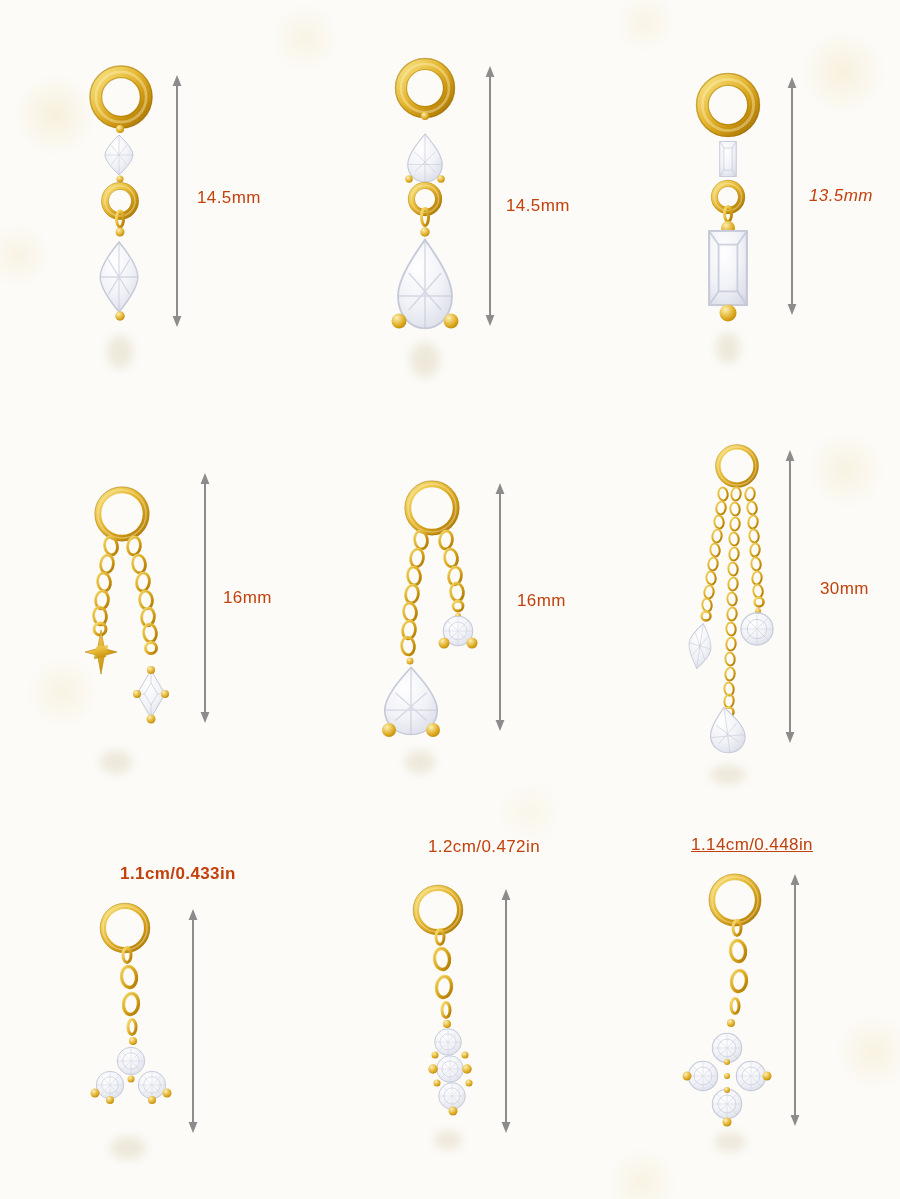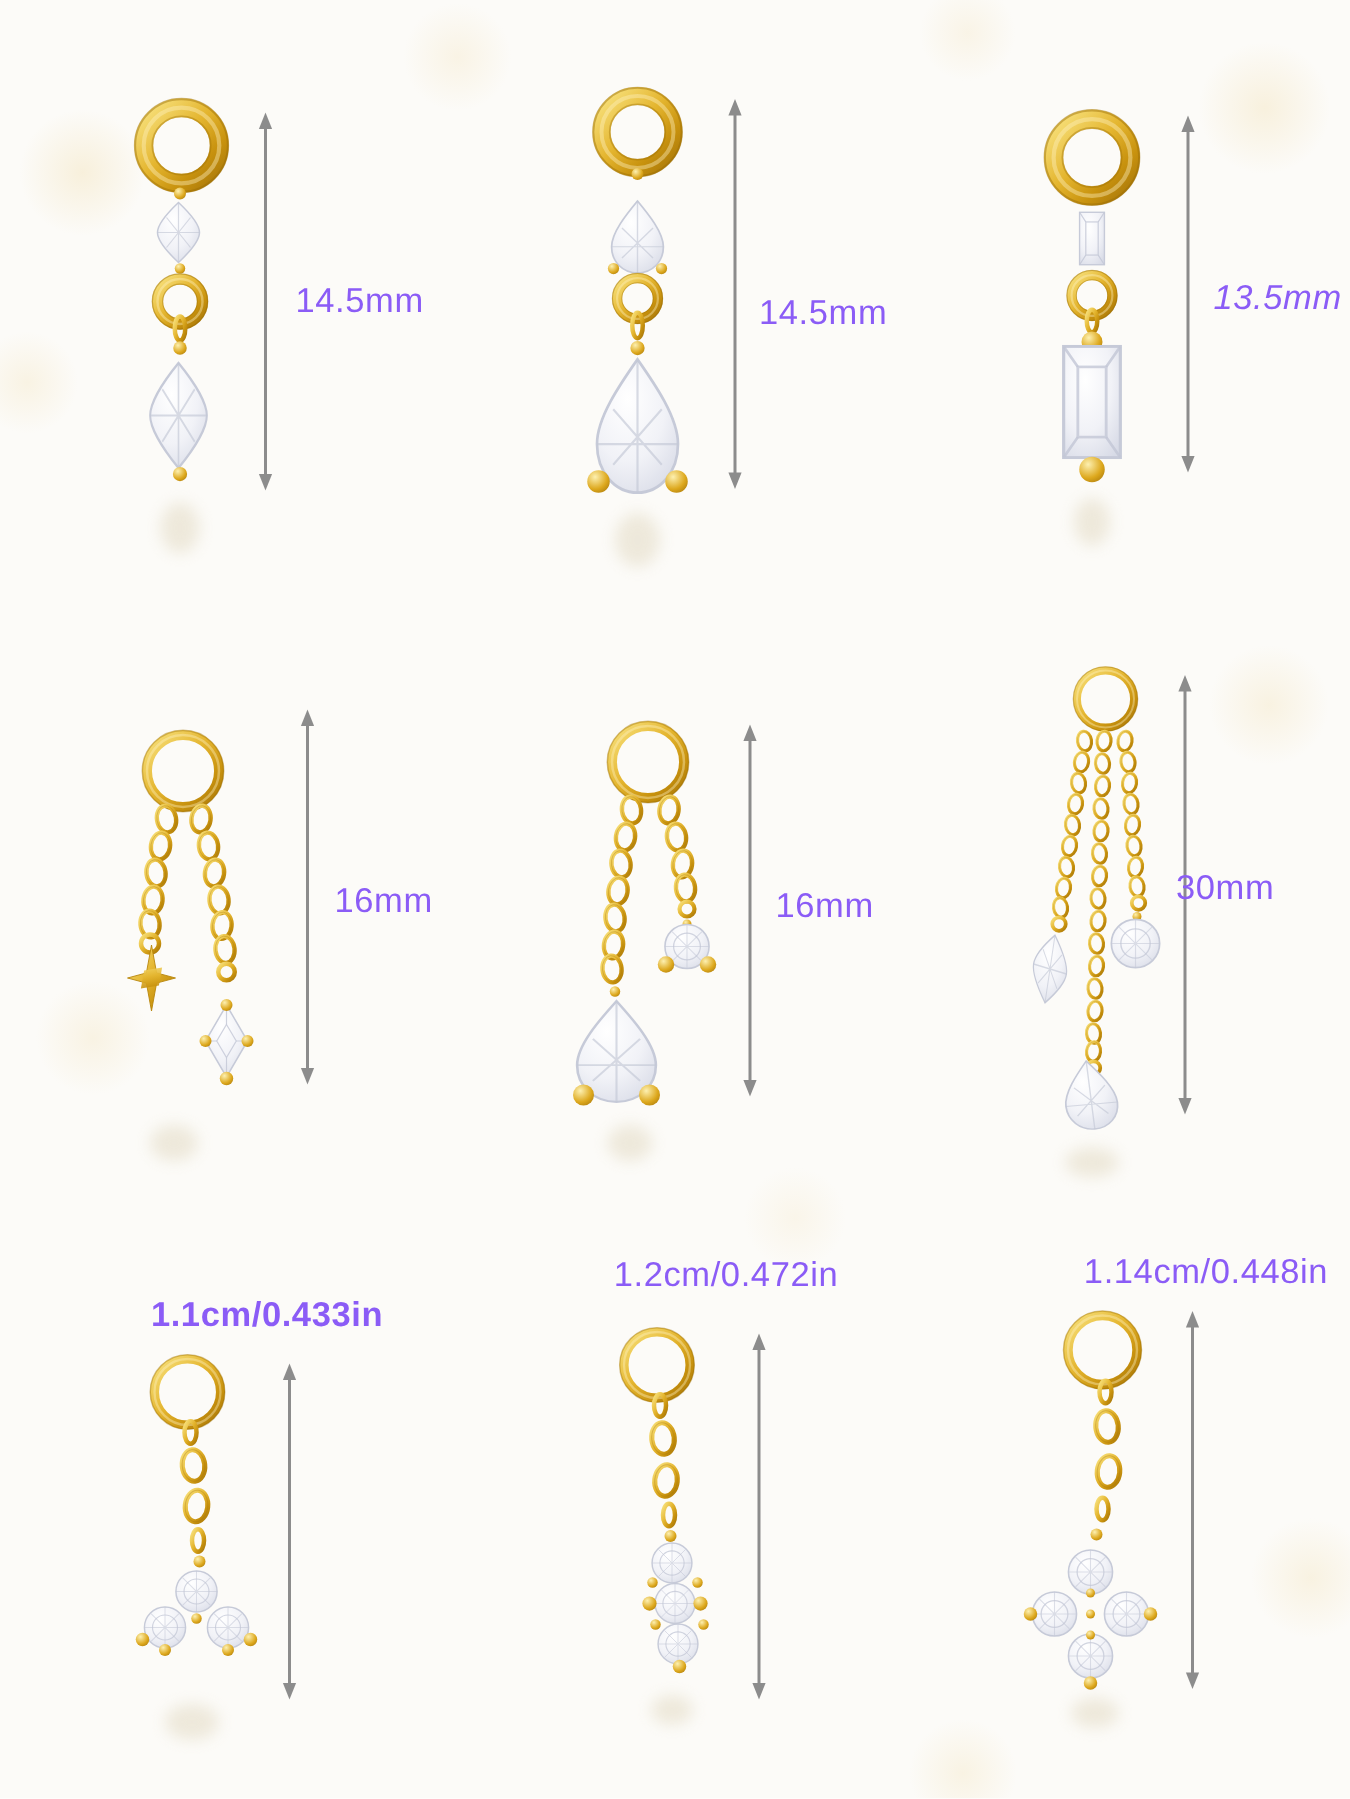--- a/index.html
+++ b/index.html
@@ -18,22 +18,22 @@
       radial-gradient(circle at 843px 72px,  rgba(246,236,210,.7),  rgba(246,236,210,0) 44px),
       radial-gradient(circle at 846px 470px, rgba(246,236,210,.6),  rgba(246,236,210,0) 40px),
       radial-gradient(circle at 62px 692px,  rgba(246,236,210,.55), rgba(246,236,210,0) 38px),
       radial-gradient(circle at 530px 812px, rgba(247,238,216,.45), rgba(247,238,216,0) 34px),
       radial-gradient(circle at 874px 1052px,rgba(246,236,210,.6),  rgba(246,236,210,0) 40px),
       radial-gradient(circle at 642px 1182px,rgba(246,236,210,.55), rgba(246,236,210,0) 36px);
   }
   .art{position:absolute;left:0;top:0;}
   .dim-label{
     position:absolute;
-    color:#8b5cf6;
-    font-size:23px;
+    color:#c2410c;
+    font-size:17px;
     line-height:1;
     letter-spacing:.4px;
     white-space:nowrap;
   }
   .centered{transform:translateX(-50%);}
 </style>
 </head>
 <body>
 
 <div class="canvas">
@@ -368,17 +368,17 @@
         <path d="M795,1126 L790.6,1115 L799.4,1115 Z" stroke="none"></path>
       </g>
     </g>
   </svg>
 
   <div class="dim-label" style="left:197px;top:189px;">14.5mm</div>
   <div class="dim-label" style="left:506px;top:197px;">14.5mm</div>
   <div class="dim-label" style="left:809px;top:187px;font-style:italic;">13.5mm</div>
   <div class="dim-label" style="left:223px;top:589px;">16mm</div>
   <div class="dim-label" style="left:517px;top:592px;">16mm</div>
-  <div class="dim-label" style="left:784px;top:580px;">30mm</div>
+  <div class="dim-label" style="left:820px;top:580px;">30mm</div>
   <div class="dim-label centered" style="left:178px;top:865px;font-weight:bold;">1.1cm/0.433in</div>
   <div class="dim-label centered" style="left:484px;top:838px;">1.2cm/0.472in</div>
-  <div class="dim-label centered" style="left:804px;top:836px;">1.14cm/0.448in</div>
+  <div class="dim-label centered" style="left:752px;top:836px;text-decoration:underline;">1.14cm/0.448in</div>
 </div>
 
 </body></html>

